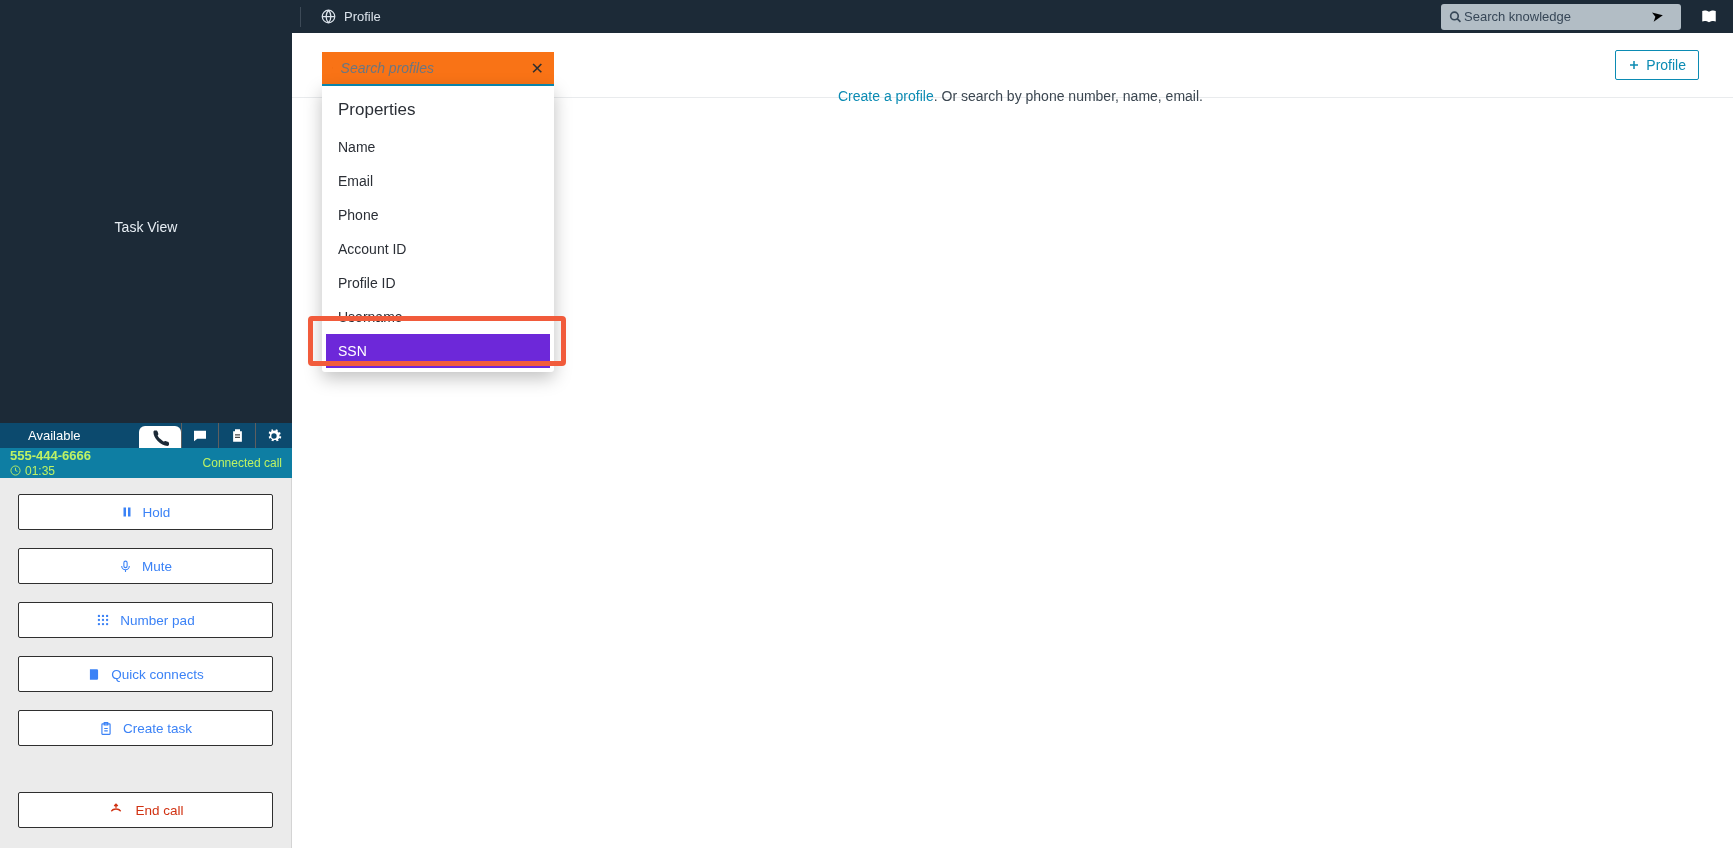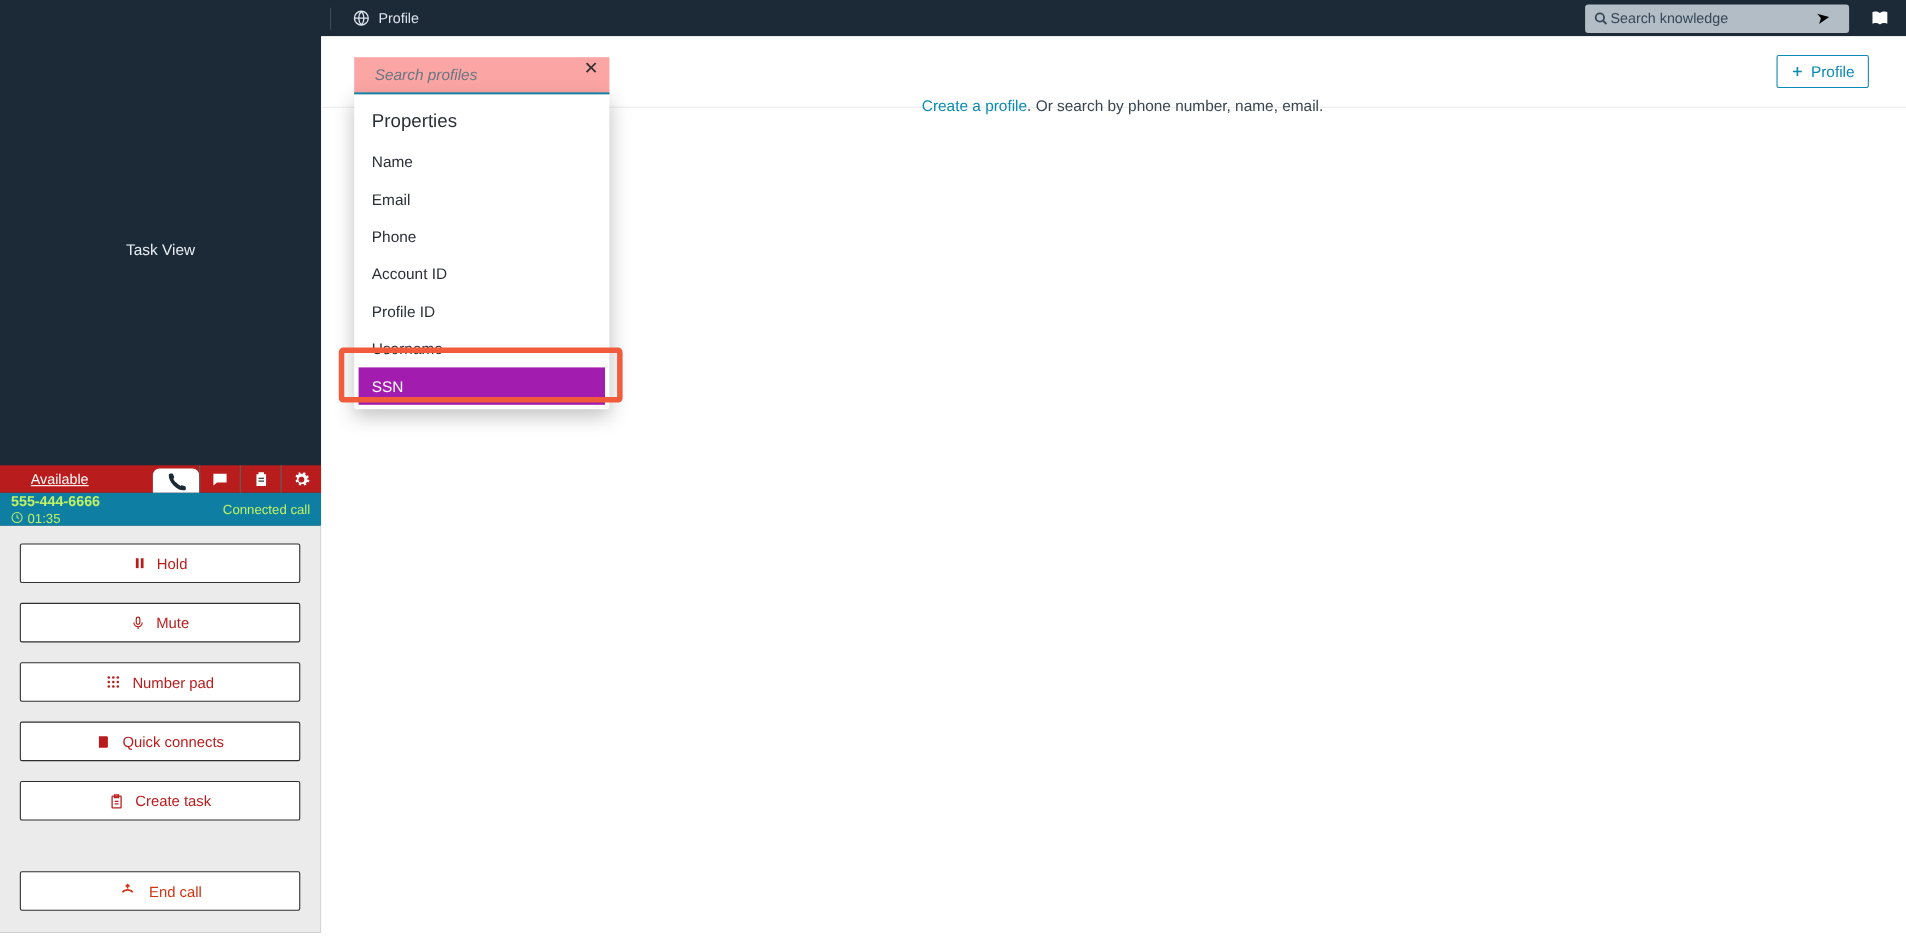--- a/index.html
+++ b/index.html
@@ -88,24 +88,23 @@
     align-items: center;
     justify-content: center;
     font-size: 14px;
     color: #e6edf3;
     padding-top: 30px;
   }
 
   
   .status-row {
     height: 33px;
-    background: #b91c1c;
+    background: #0c4a6e;
     display: flex;
     align-items: stretch;
-    text-decoration: underline;
   }
   .status-label {
     flex: 1;
     display: flex;
     align-items: center;
     justify-content: center;
     font-size: 13px;
     color: #fff;
     padding-left: 12px;
     padding-right: 12px;
@@ -169,21 +168,21 @@
     height: 36px;
     background: #fff;
     border: 1px solid #2f2f2f;
     border-radius: 2px;
     display: flex;
     align-items: center;
     justify-content: center;
     gap: 10px;
     font-size: 13.5px;
     cursor: pointer;
-    color: #b91c1c;
+    color: #3b82f6;
   }
   .ctrl-spacer { flex: 1; min-height: 10px; }
   .ctrl-end {
     color: #d13212;
   }
   .ctrl-end svg { color: #d13212; }
 
   
   .main {
     position: absolute;
@@ -217,23 +216,24 @@
 
   
   .search-profiles-wrap {
     position: absolute;
     left: 30px;
     top: 19px;
     width: 232px;
   }
   .search-profiles {
     height: 34px;
-    background: #fca5a5;
+    background: #f97316;
     border-bottom: 2px solid #0b8bb3;
     display: flex;
+    align-items: center;
     padding: 0 10px;
     gap: 8px;
   }
   .search-profiles input {
     flex: 1;
     border: none;
     outline: none;
     background: transparent;
     font-size: 14px;
     font-style: italic;
@@ -264,21 +264,21 @@
     padding: 4px 16px 10px;
     color: #2b2f36;
   }
   .dd-item {
     padding: 9px 16px;
     font-size: 14px;
     color: #2b2f36;
     cursor: pointer;
   }
   .dd-item.selected {
-    background: #a21caf;
+    background: #6d28d9;
     color: #fff;
     font-weight: 500;
     margin: 0 4px 4px;
     padding: 9px 12px;
   }
   .highlight-box {
     position: absolute;
     border: 5px solid #f15b3b;
     border-radius: 4px;
     pointer-events: none;

